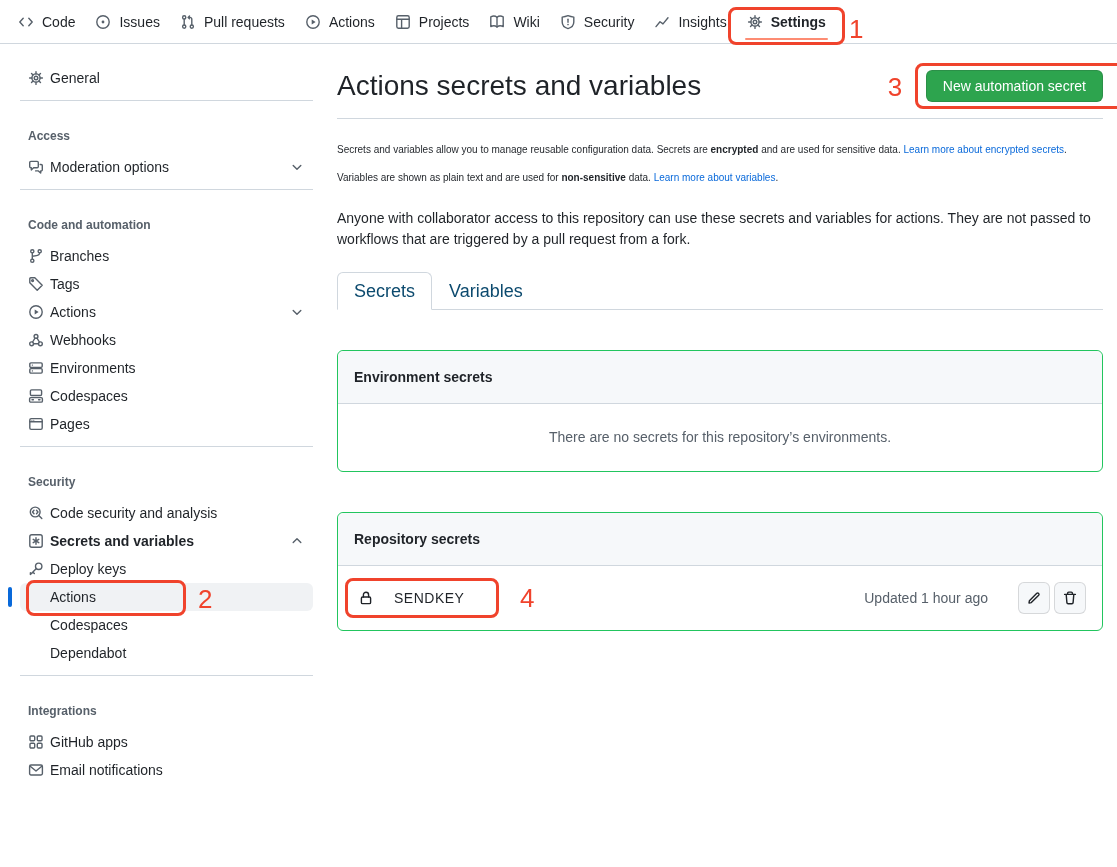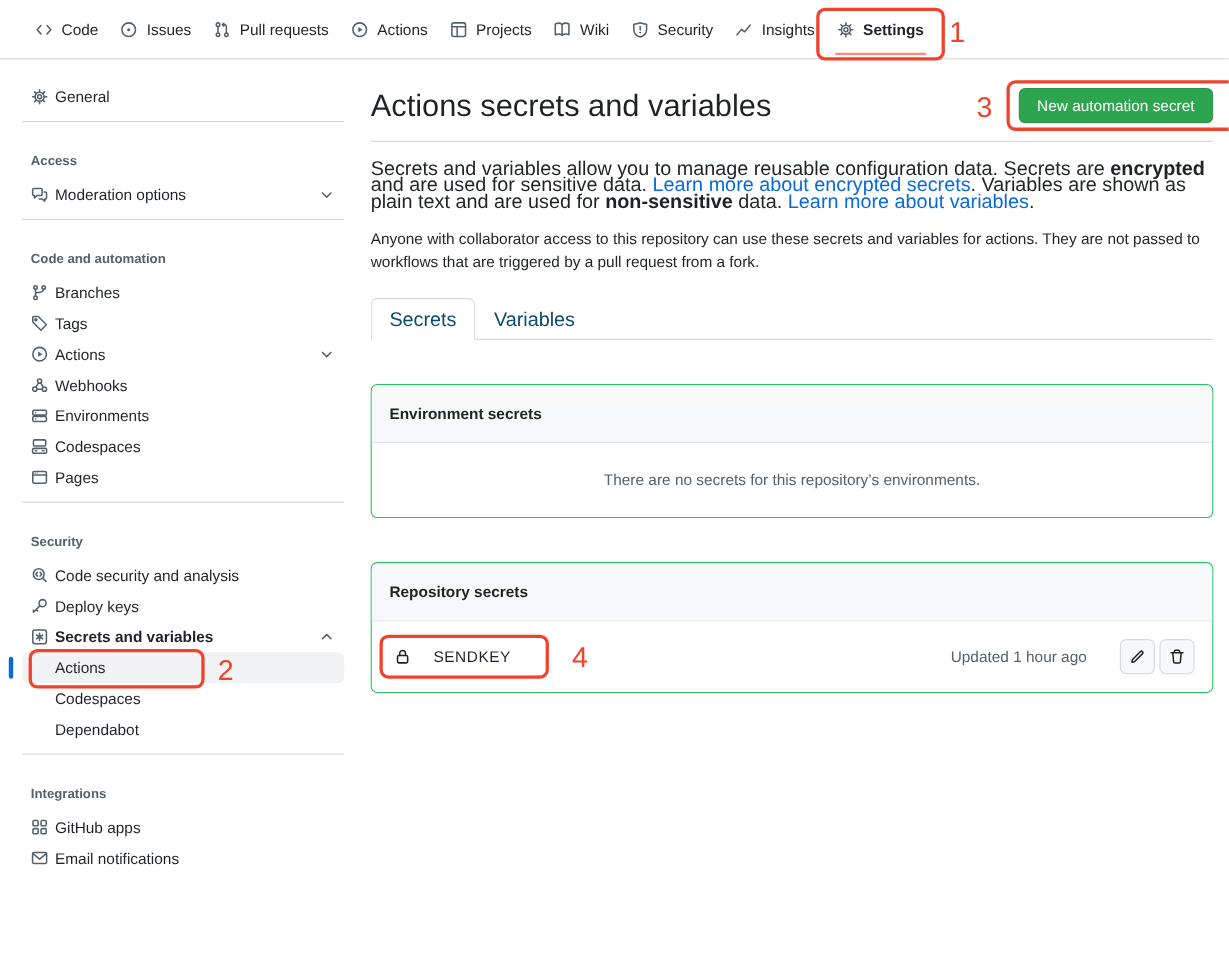--- a/index.html
+++ b/index.html
@@ -1,20 +1,20 @@
 <!DOCTYPE html>
 <html style="--ann-color: #f0432c; --green: #2da44e; --link: #0969da; --underline: #fd8c73; --selbar: #0969da;"><head>
 <meta charset="utf-8">
 <style>
   * { box-sizing: border-box; }
   body { margin: 0; font-family: "Liberation Sans", "DejaVu Sans", sans-serif; color: #1f2328; background: #fff; }
   .page { position: relative; width: 1117px; height: 867px; overflow: hidden; background: #fff; }
 
   
-  .topnav { height: 54px; display: flex; align-items: stretch; padding-left: 22px; border-bottom: 1px solid #d0d7de; position: relative; text-align: right; }
+  .topnav { height: 44px; display: flex; align-items: stretch; padding-left: 8px; border-bottom: 1px solid #d0d7de; position: relative; text-align: right; }
   .nav-item { display: flex; align-items: center; gap: 8px; padding: 0 10px; position: relative; font-size: 14px; cursor: pointer; }
   .nav-item .icon { color: #57606a; }
   .nav-item.active .nav-label { font-weight: 600; }
   .nav-item.active::after { content: ""; position: absolute; left: 8px; right: 8px; bottom: 3px; height: 2px; border-radius: 2px; background: var(--underline, #fd8c73); }
 
   .icon { display: inline-flex; width: 16px; height: 16px; flex: none; }
   .icon svg { width: 16px; height: 16px; display: block; }
 
   
   .ann-rect { position: absolute; border: 3px solid var(--ann-color, #f0432c); border-radius: 8px; pointer-events: none; }
@@ -42,21 +42,21 @@
   .sb-subitem.selected::before { content: ""; position: absolute; left: -12px; top: 4px; bottom: 4px; width: 4px; border-radius: 2px; background: var(--selbar, #0969da); }
   .sb-divider { border-top: 1px solid #d0d7de; margin: 8px 0; }
   .sb-section-title { padding: 20px 8px 10px; font-size: 12px; font-weight: 600; color: #57606a; }
 
   
   .main { flex: 1; padding: 26px 14px 0 0; min-width: 0; }
   .main-header { display: flex; justify-content: space-between; align-items: center; padding-bottom: 16px; border-bottom: 1px solid #d0d7de; }
   .main-header h2 { margin: 0; font-size: 28px; font-weight: 400; line-height: 30px; }
   .btn-wrap { position: relative; }
   .btn-green { background: var(--green, #2da44e); color: #fff; border: 1px solid rgba(31,35,40,0.15); border-radius: 6px; height: 32px; padding: 0 16px; font-size: 14px; font-weight: 500; font-family: inherit; cursor: pointer; }
-  .intro { margin: 17px 0 0; font-size: 18px; line-height: 15px; max-width: 766px; }
+  .intro { margin: 17px 0 0; font-size: 10px; line-height: 28px; max-width: 766px; }
   .intro strong { font-weight: 600; }
   .intro a { color: var(--link, #0969da); text-decoration: none; cursor: pointer; }
   .fork-note { margin: 16px 0 0; font-size: 14px; line-height: 21px; max-width: 766px; }
 
   .tabnav { margin-top: 22px; border-bottom: 1px solid #d0d7de; display: flex; align-items: flex-end; }
   .tab { padding: 8px 16px; font-size: 18px; line-height: 20px; color: #0c4a6e; cursor: pointer; margin-bottom: -1px; border: 1px solid transparent; }
   .tab.active { background: #fff; border-color: #d0d7de; border-bottom-color: #fff; border-radius: 6px 6px 0 0; }
 
   .box { border: 1px solid #22c55e; border-radius: 6px; margin-top: 40px; }
   .box-header { display: flex; justify-content: space-between; align-items: center; background: #f6f8fa; padding: 16px; border-bottom: 1px solid #d0d7de; border-radius: 6px 6px 0 0; }
@@ -276,42 +276,42 @@
         <div class="sb-item">
           <span class="icon">
             <svg viewBox="0 0 16 16" fill="none" stroke="currentColor" stroke-width="1.4" stroke-linecap="round" stroke-linejoin="round">
               <circle cx="7.2" cy="7" r="4.9"></circle>
               <path d="M10.8 10.6l3 2.9"></path>
               <path d="M6 5.3 4.5 7 6 8.7M8.5 5.3 10 7 8.5 8.7"></path>
             </svg>
           </span>
           <span class="sb-label">Code security and analysis</span>
         </div>
+        <div class="sb-item bold">
+          <span class="icon">
+            <svg viewBox="0 0 16 16" fill="none" stroke="currentColor" stroke-width="1.4" stroke-linecap="round" stroke-linejoin="round">
+              <rect x="1.8" y="1.8" width="12.4" height="12.4" rx="2"></rect>
+              <path d="M8 4.7v6.6M5.2 6.3l5.6 3.4M10.8 6.3 5.2 9.7"></path>
+            </svg>
+          </span>
+          <span class="sb-label">Secrets and variables</span>
+          <span class="icon sb-chevron">
+            <svg viewBox="0 0 16 16" fill="none" stroke="currentColor" stroke-width="1.4" stroke-linecap="round" stroke-linejoin="round">
+              <path d="M4.2 9.6 8 5.8l3.8 3.8"></path>
+            </svg>
+          </span>
+        </div>
         <div class="sb-item">
           <span class="icon">
             <svg viewBox="0 0 16 16" fill="none" stroke="currentColor" stroke-width="1.4" stroke-linecap="round" stroke-linejoin="round">
               <circle cx="10.7" cy="5.3" r="3.2"></circle>
               <path d="M8.4 7.6l-6 6M2.4 13.6v-1.9M4.9 11.1l1.4 1.4"></path>
             </svg>
           </span>
           <span class="sb-label">Deploy keys</span>
-        </div>
-        <div class="sb-item bold">
-          <span class="icon">
-            <svg viewBox="0 0 16 16" fill="none" stroke="currentColor" stroke-width="1.4" stroke-linecap="round" stroke-linejoin="round">
-              <rect x="1.8" y="1.8" width="12.4" height="12.4" rx="2"></rect>
-              <path d="M8 4.7v6.6M5.2 6.3l5.6 3.4M10.8 6.3 5.2 9.7"></path>
-            </svg>
-          </span>
-          <span class="sb-label">Secrets and variables</span>
-          <span class="icon sb-chevron">
-            <svg viewBox="0 0 16 16" fill="none" stroke="currentColor" stroke-width="1.4" stroke-linecap="round" stroke-linejoin="round">
-              <path d="M4.2 9.6 8 5.8l3.8 3.8"></path>
-            </svg>
-          </span>
         </div>
         <div class="sb-subitem selected">
           <span class="sb-label">Actions</span>
           <span class="ann-rect ann-sub"></span>
           <span class="ann-num ann-num-sub">2</span>
         </div>
         <div class="sb-subitem">
           <span class="sb-label">Codespaces</span>
         </div>
         <div class="sb-subitem">

